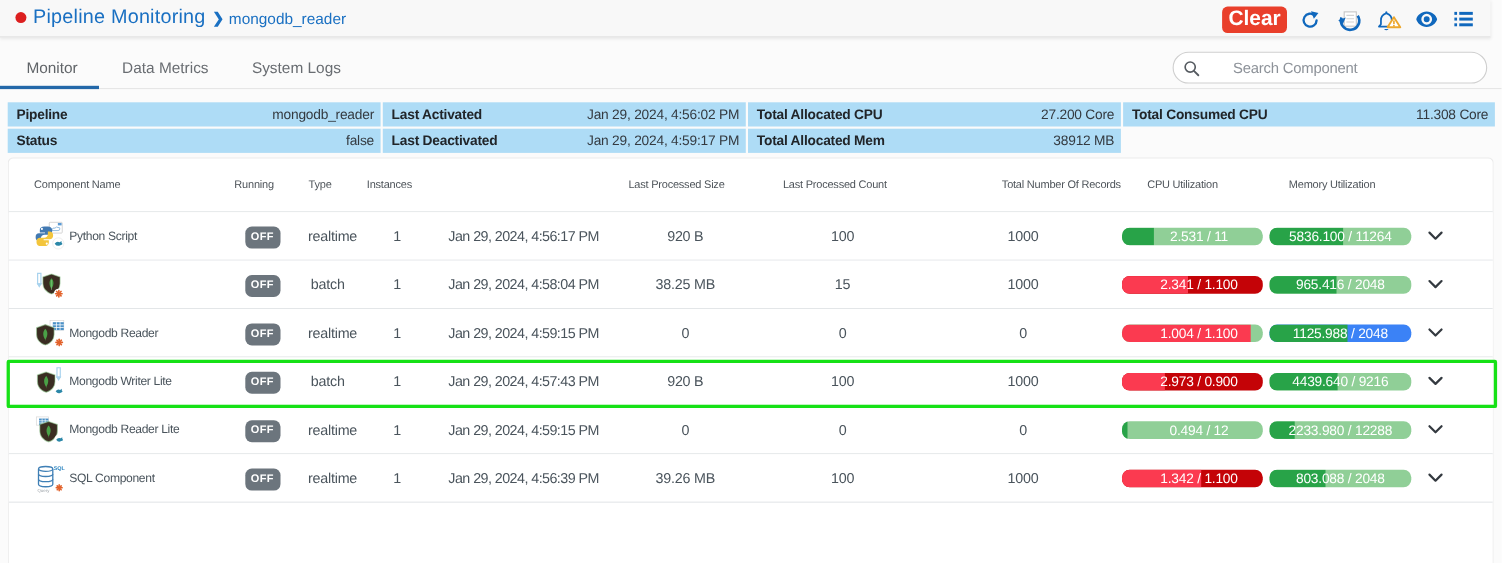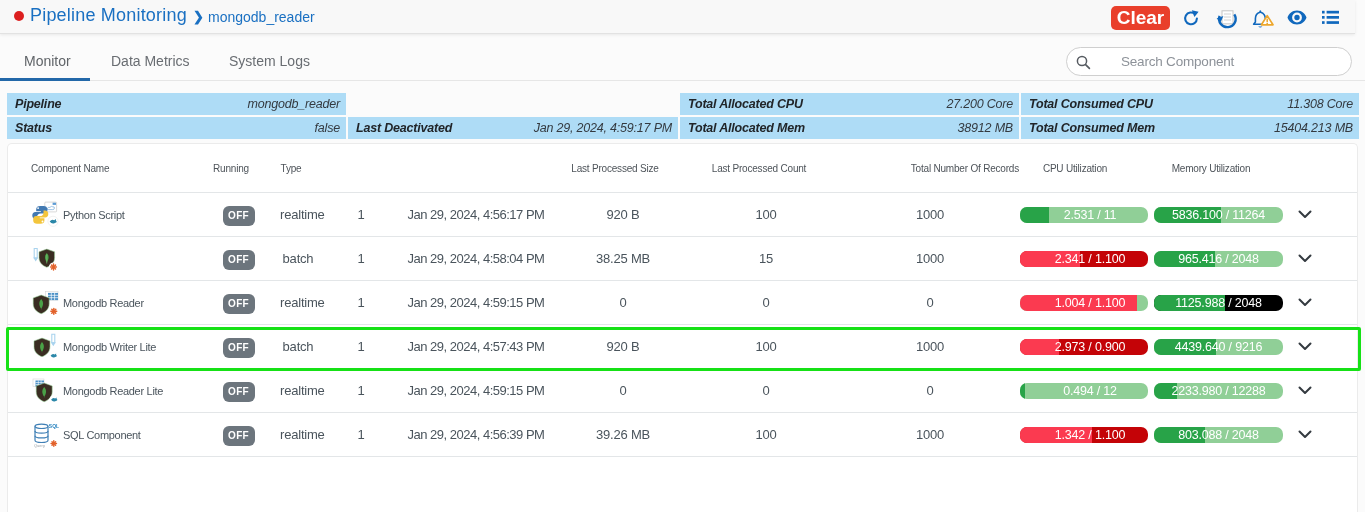--- a/index.html
+++ b/index.html
@@ -12,21 +12,21 @@
 .clearbtn { position:absolute; left:1111px; top:6px; width:59px; height:24px; background:#e93f2b; color:#fff; font-size:19px; font-weight:bold; border:none; border-radius:5px; text-align:center; line-height:24px; }
 .topicon { position:absolute; top:10px; }
 .tabs { position:absolute; left:0; top:34px; width:1365px; height:47px; background:#fbfbfb; border-bottom:1px solid #e6e6e6; }
 .tab { position:absolute; top:19px; font-size:14px; color:#696d72; }
 .tab1 { left:24px; color:#606468; }
 .tab2 { left:111px; }
 .tab3 { left:229px; }
 .tabline { position:absolute; left:0; top:44px; width:90px; height:3px; background:#2368a9; }
 .search { position:absolute; left:1066px; top:47px; width:286px; height:29px; background:#fff; border:1px solid #cfcfcf; border-radius:15px; }
 .searchtxt { position:absolute; left:30px; top:6px; font-size:13.5px; letter-spacing:-0.2px; color:#8d9299;margin-left:24px; }
-.bluewrap { position:absolute; left:7px; top:93px; width:1352px; height:46px;font-style:italic; }
+.bluewrap { position:absolute; left:7px; top:93px; width:1352px; height:46px; }
 .bcell { position:absolute; height:22px; background:#aedcf6; font-size:12.5px; letter-spacing:-0.2px; line-height:22px; color:#343a40; }
 .r1 { top:0; } .r2 { top:24px; }
 .bg1 { left:0; width:339px; }
 .bg2 { left:341px; width:330px; }
 .bg3 { left:673px; width:339px; }
 .bg4 { left:1014px; width:338px; }
 .blab { position:absolute; left:8px; font-weight:bold; color:#212529; }
 .bval { position:absolute; right:6px; }
 .card { position:absolute; left:7px; top:143px; width:1351px; height:369px; background:#fff; border:1px solid #ebebeb; border-radius:5px 5px 0 0; border-bottom:none; }
 .hrow { position:absolute; left:0; top:0; width:1349px; height:49px; border-bottom:1px solid #e3e6e8; }
@@ -115,50 +115,51 @@
       <circle cx="6" cy="6" r="4.6" fill="none" stroke="#565b61" stroke-width="1.5"></circle>
       <line x1="9.6" y1="9.6" x2="13.4" y2="13.4" stroke="#565b61" stroke-width="1.7" stroke-linecap="round"></line>
     </svg>
   <div class="searchtxt">Search Component</div>
 </div>
 <div class="bluewrap">
   <div class="bcell r1 bg1">
       <span class="blab">Pipeline</span>
       <span class="bval">mongodb_reader</span>
     </div>
+  <div class="bcell r1 bg2">
+      <span class="blab">Last Activated</span>
+      <span class="bval">Jan 29, 2024, 4:56:02 PM</span>
+    </div>
   <div class="bcell r1 bg3">
       <span class="blab">Total Allocated CPU</span>
       <span class="bval">27.200 Core</span>
     </div>
   <div class="bcell r1 bg4">
       <span class="blab">Total Consumed CPU</span>
       <span class="bval">11.308 Core</span>
     </div>
   <div class="bcell r2 bg1">
       <span class="blab">Status</span>
       <span class="bval">false</span>
     </div>
   <div class="bcell r2 bg2">
       <span class="blab">Last Deactivated</span>
       <span class="bval">Jan 29, 2024, 4:59:17 PM</span>
     </div>
   <div class="bcell r2 bg3">
       <span class="blab">Total Allocated Mem</span>
       <span class="bval">38912 MB</span>
-    </div>
-  <div class="bcell r2 bg4">
-      <span class="blab">Total Consumed Mem</span>
-      <span class="bval">15404.213 MB</span>
     </div>
 </div>
 <div class="card">
   <div class="hrow">
     <div class="hcell hA" style="text-align:left">Component Name</div>
     <div class="hcell hB">Running</div>
     <div class="hcell hC">Type</div>
+    <div class="hcell hD">Instances</div>
     <div class="hcell hF">Last Processed Size</div>
     <div class="hcell hG">Last Processed Count</div>
     <div class="hcell hH">Total Number Of Records</div>
     <div class="hcell hI">CPU Utilization</div>
     <div class="hcell hJ">Memory Utilization</div>
   </div>
 
   <div class="trow" style="top:49px">
     <svg class="icon" viewBox="0 0 27 27">
       <rect x="12.8" y="0.6" width="11.8" height="9.8" rx="0.8" fill="#fff" stroke="#c9c9c9" stroke-width="0.7"></rect>
@@ -244,21 +245,21 @@
     </svg>
     <div class="cname">Mongodb Reader</div>
     <div class="cell cB"><span class="badge">OFF</span></div>
     <div class="cell cC">realtime</div>
     <div class="cell cD">1</div>
     <div class="cell cE">Jan 29, 2024, 4:59:15 PM</div>
     <div class="cell cF">0</div>
     <div class="cell cG">0</div>
     <div class="cell cH">0</div>
     <div class="bar barcpu" style="background:#90cf97"><div class="seg" style="width:91.3%;background:#fb3a50"></div><span class="bartxt">1.004 / 1.100</span></div>
-    <div class="bar barmem" style="background:#000000"><div class="seg" style="width:55%;background:#28a348"></div><span class="bartxt">1125.988 / 2048</span></div>
+    <div class="bar barmem" style="background:#3b82f6"><div class="seg" style="width:55%;background:#28a348"></div><span class="bartxt">1125.988 / 2048</span></div>
     <svg class="chev" width="14" height="9" viewBox="0 0 14 9">
         <polyline points="1.5,1.5 7,7 12.5,1.5" stroke="#343a40" stroke-width="2" fill="none" stroke-linecap="round" stroke-linejoin="round"></polyline>
       </svg>
   </div>
 
   <div class="trow" style="top:181px">
     <svg class="icon" viewBox="0 0 27 27">
       <path d="M10 4.6 l8 2.8 v5.9 c0 4.7-3.2 8.3-8 9.9 c-4.8-1.6-8-5.2-8-9.9 V7.4 z" fill="#3a2d22" stroke="#9dd49d" stroke-width="1" stroke-opacity="0.55"></path>
       <path d="M10 8.4 c2.2 2.4 2.7 5.6 0.2 9.7 l-0.2 1.7 l-0.2-1.7 c-2.5-4.1-2-7.3 0.2-9.7 z" fill="#4aa147"></path>
       <g stroke="#a9d3ee" stroke-width="1.1" fill="#fff">

